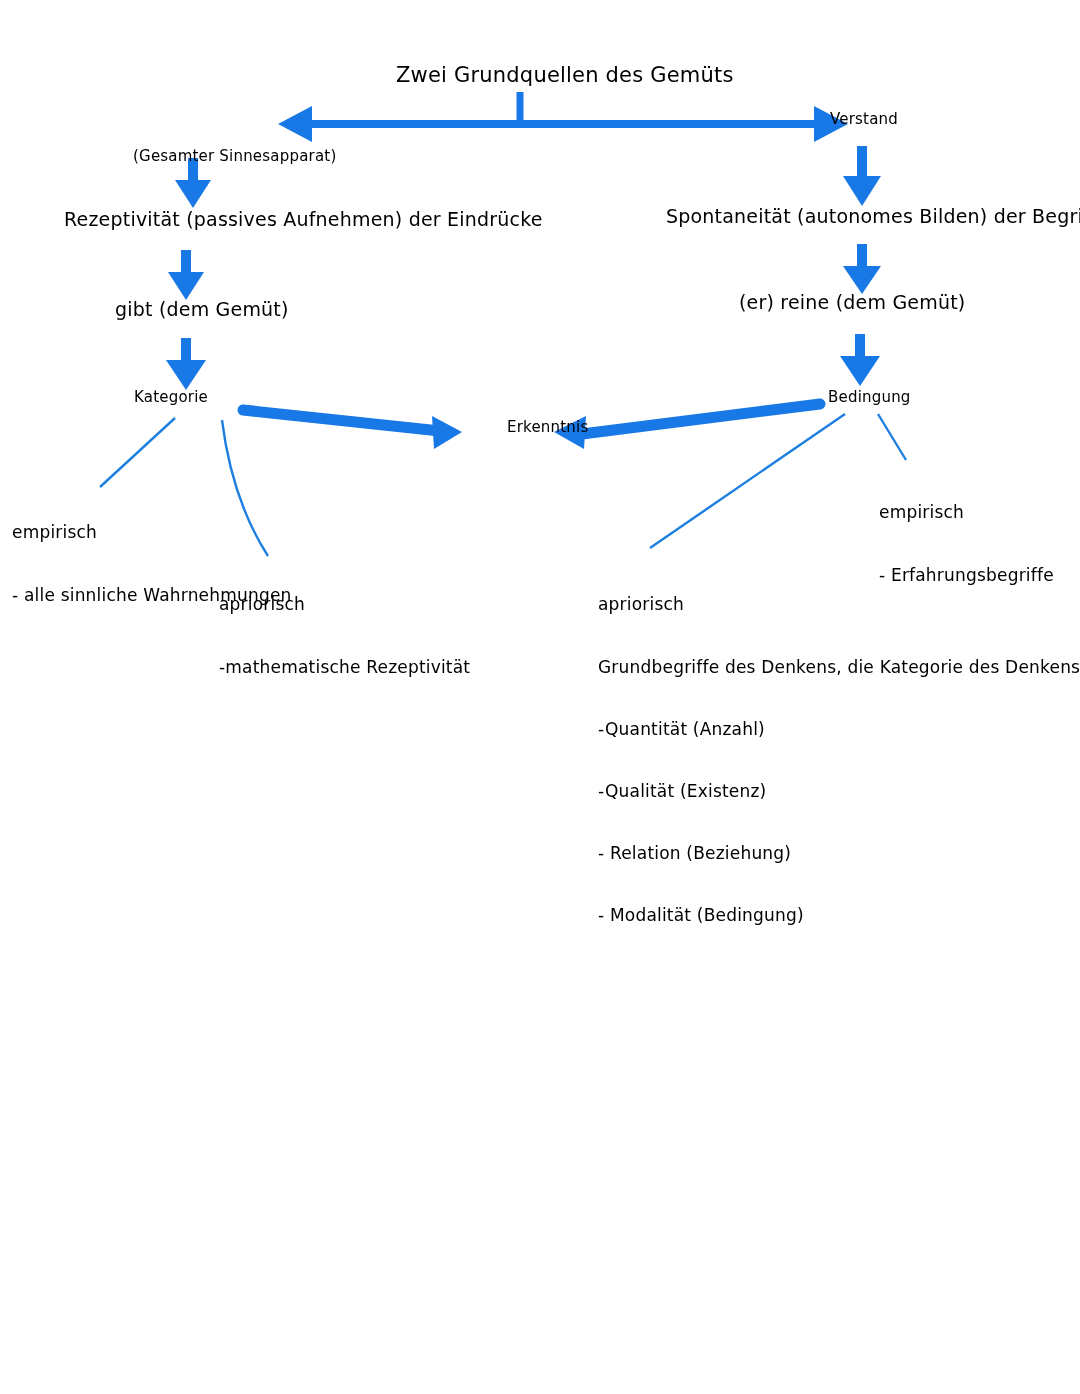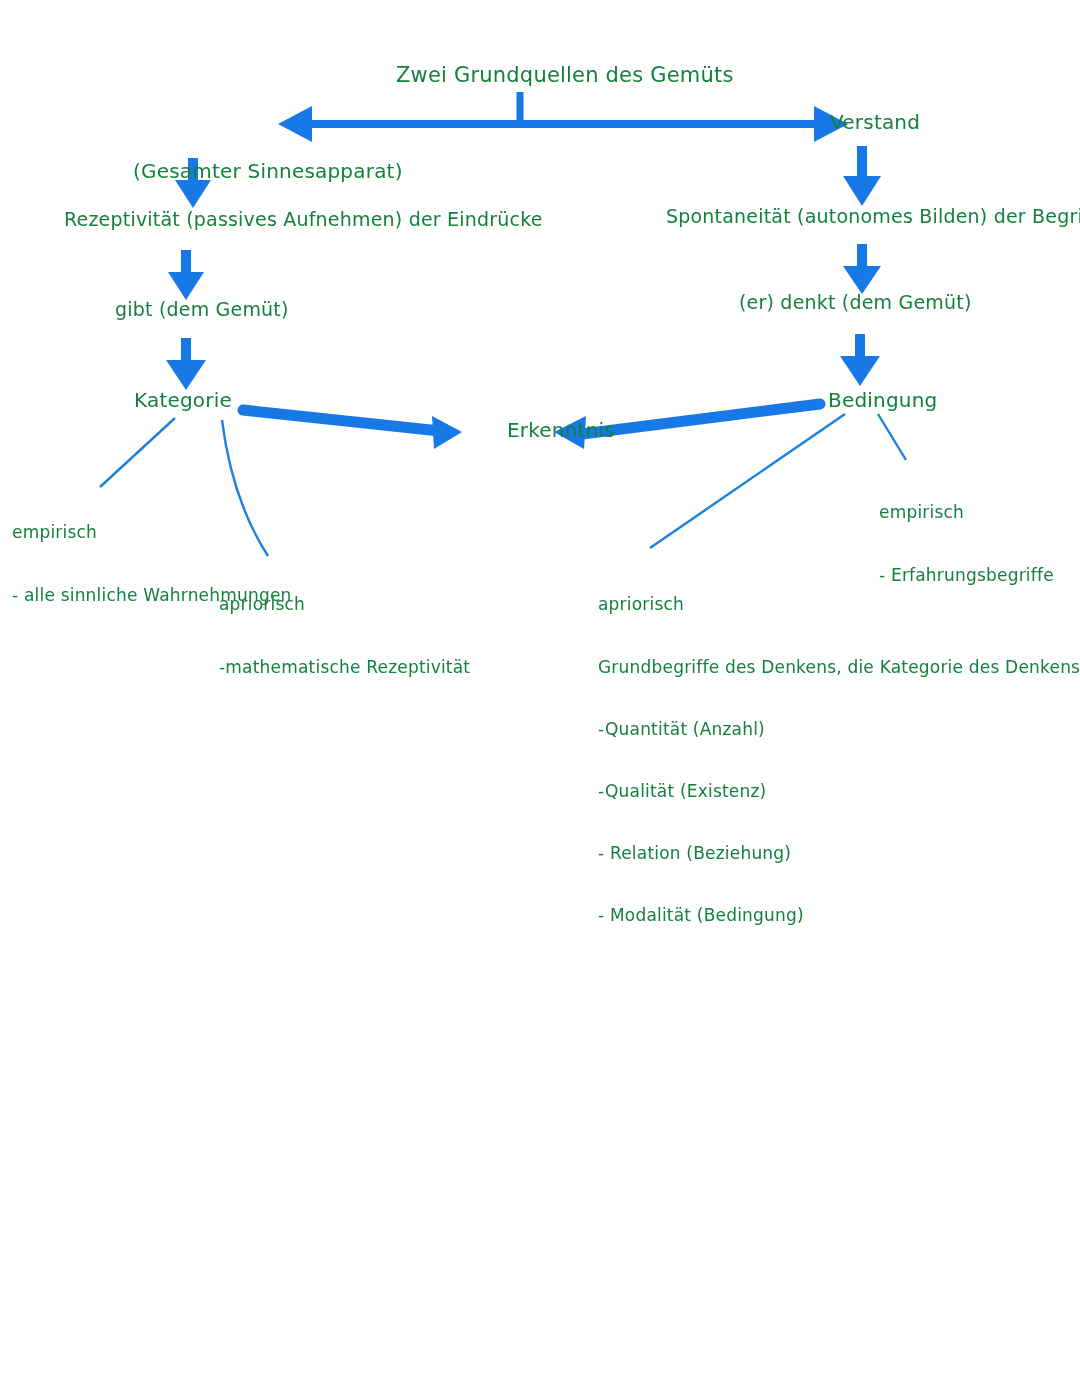--- a/index.html
+++ b/index.html
@@ -28,29 +28,29 @@
     left: 0;
     top: 0;
     width: 1080px;
     height: 1394px;
     pointer-events: none;
   }
   .node-label {
     position: absolute;
     white-space: pre;
     line-height: 1.22;
-    color: #15803d;
+    color: #000000;
     font-family: "DejaVu Sans", sans-serif;
     letter-spacing: 0.2px;
   }
   .title-label {
     font-size: 21px;
   }
   .main-node {
-    font-size: 20px;
+    font-size: 15px;
   }
   .mid-node {
     font-size: 19px;
   }
   .leaf-node {
     font-size: 17px;
   }
   .leaf-node .leaf-line {
     display: block;
   }
@@ -109,21 +109,21 @@
   </div>
 
   <div class="node-label main-node" style="left:830px; top:110px;">Verstand</div>
 
   <div class="node-label mid-node" style="left:64px; top:208px;">Rezeptivität (passives Aufnehmen) der Eindrücke</div>
 
   <div class="node-label mid-node" style="left:666px; top:205px;">Spontaneität (autonomes Bilden) der Begriff</div>
 
   <div class="node-label mid-node" style="left:115px; top:298px;text-align:center;">gibt (dem Gemüt)</div>
 
-  <div class="node-label mid-node" style="left:739px; top:291px;">(er) denkt (dem Gemüt)</div>
+  <div class="node-label mid-node" style="left:739px; top:291px;">(er) reine (dem Gemüt)</div>
 
   <div class="node-label main-node" style="left:134px; top:388px;">Kategorie</div>
 
   <div class="node-label main-node" style="left:828px; top:388px;">Bedingung</div>
 
   <div class="node-label main-node" style="left:461px; top:418px;margin-left:46px;">Erkenntnis</div>
 
   <div class="node-label leaf-node" style="left:12px; top:481px;">
     <span class="leaf-line">empirisch</span>
     <span class="leaf-line">- alle sinnliche Wahrnehmungen</span>

